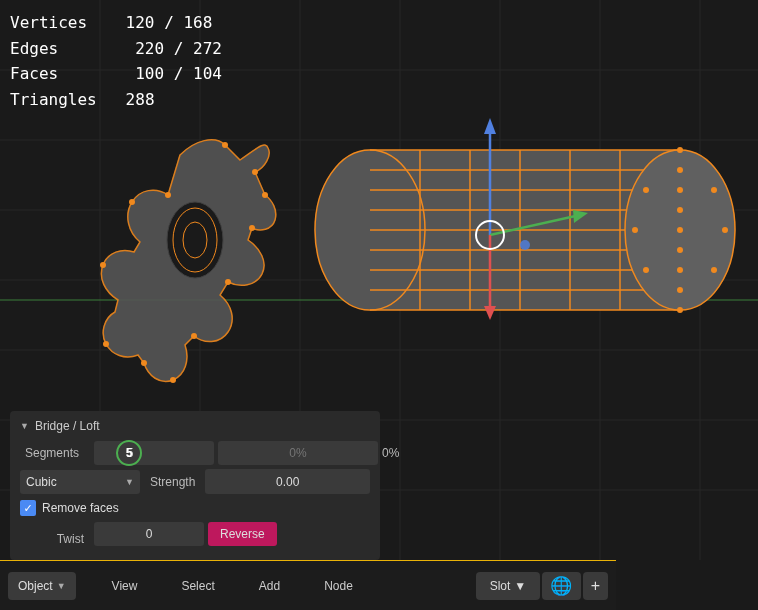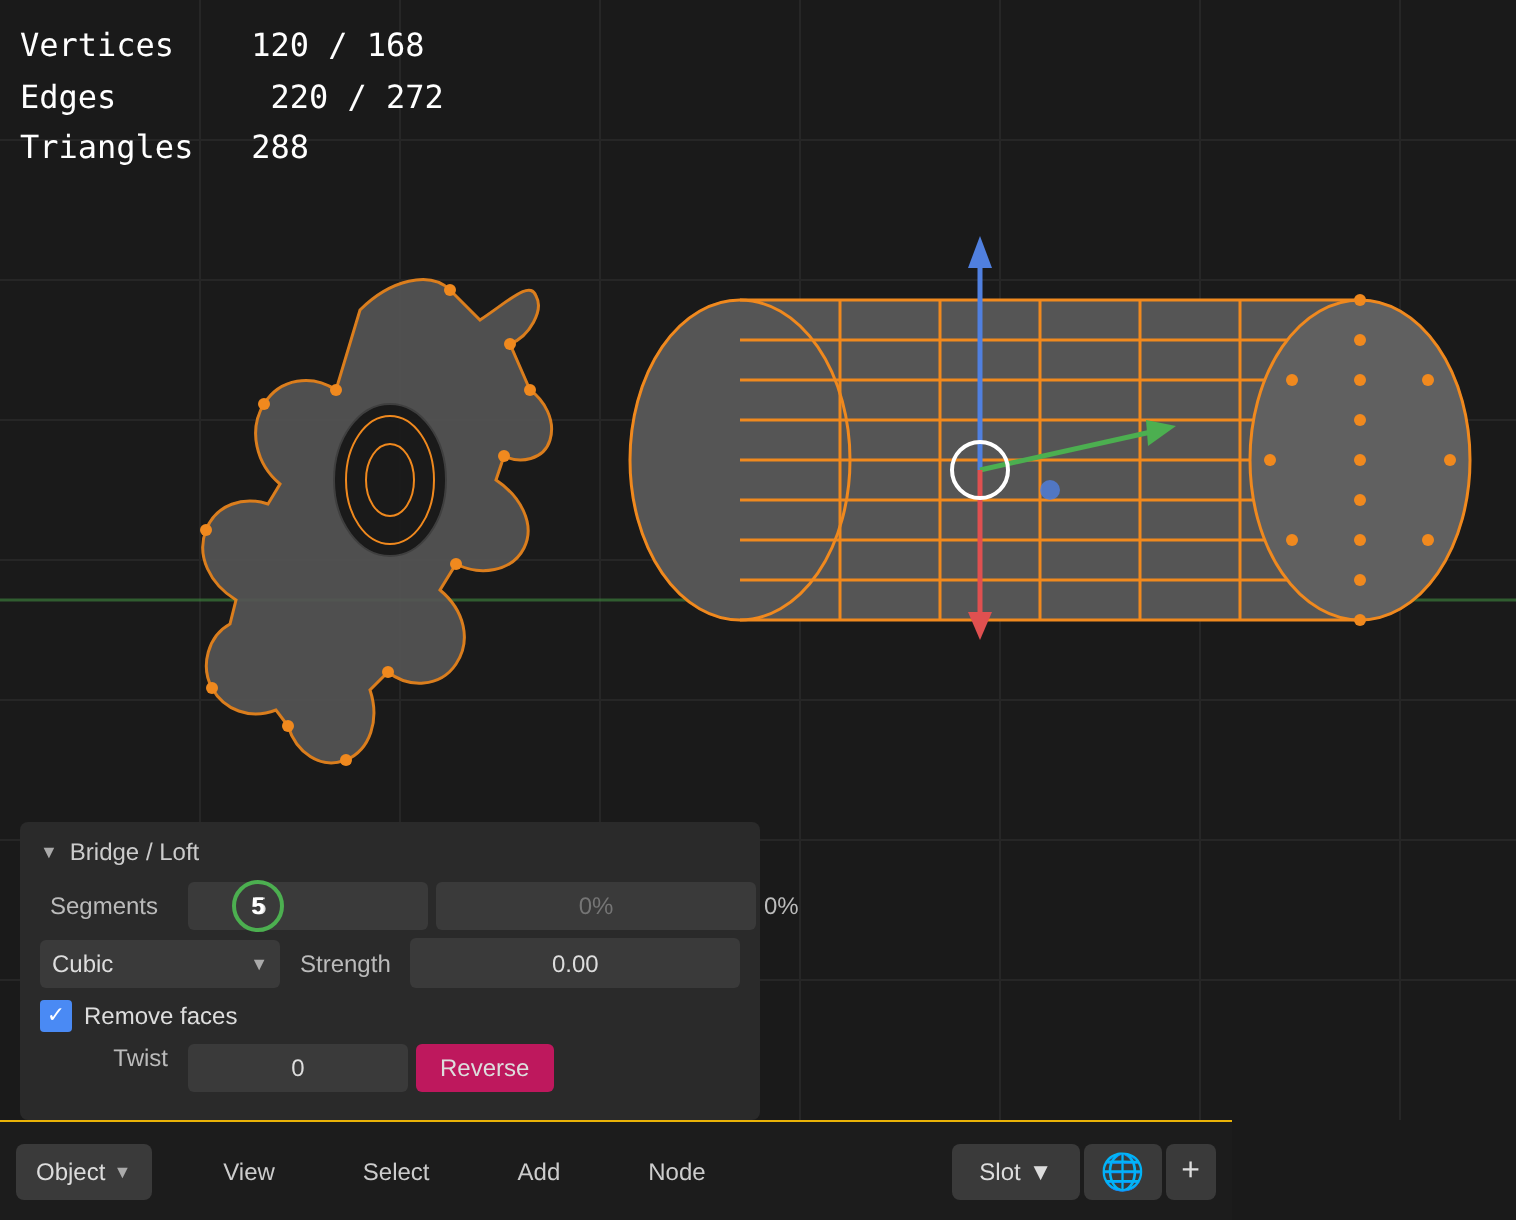--- a/index.html
+++ b/index.html
@@ -213,21 +213,21 @@
       line-height: 1;
     }
 
     .checkbox-label {
       color: #ddd;
       font-size: 12px;
     }
 
     .twist-row {
       display: flex;
-      align-items: flex-start;
+      align-items: flex-end;
       gap: 4px;
     }
 
     .twist-label {
       width: 70px;
       color: #bbb;
       font-size: 12px;
       text-align: right;
       padding-right: 6px;
     }
@@ -494,20 +494,25 @@
     <span>Vertices</span>
     &nbsp;&nbsp;
     <span>120 / 168</span>
   </div>
   <div>
     <span>Edges</span>
     &nbsp;&nbsp;&nbsp;&nbsp;&nbsp;&nbsp;
     <span>220 / 272</span>
   </div>
   <div>
+    <span>Faces</span>
+    &nbsp;&nbsp;&nbsp;&nbsp;&nbsp;&nbsp;
+    <span>100 / 104</span>
+  </div>
+  <div>
     <span>Triangles</span>
     &nbsp;
     <span>288</span>
   </div>
 </div>
 
 <div id="bridge-panel">
   <div class="panel-header">
     <span class="chevron">▼</span>
     <span>Bridge / Loft</span>

